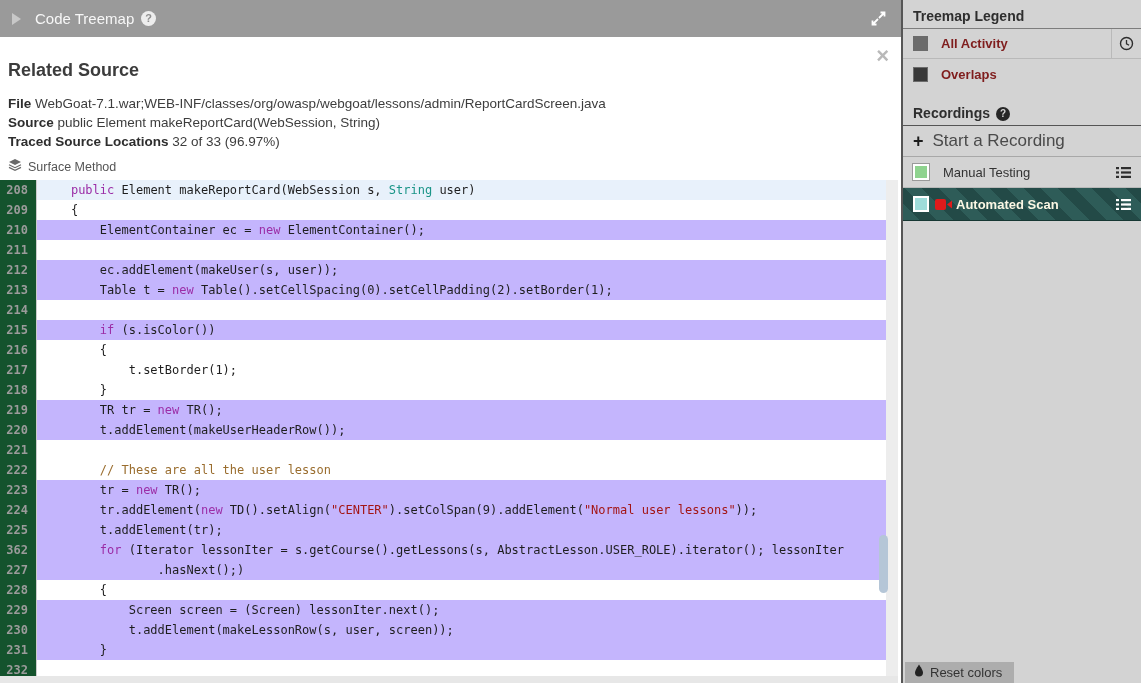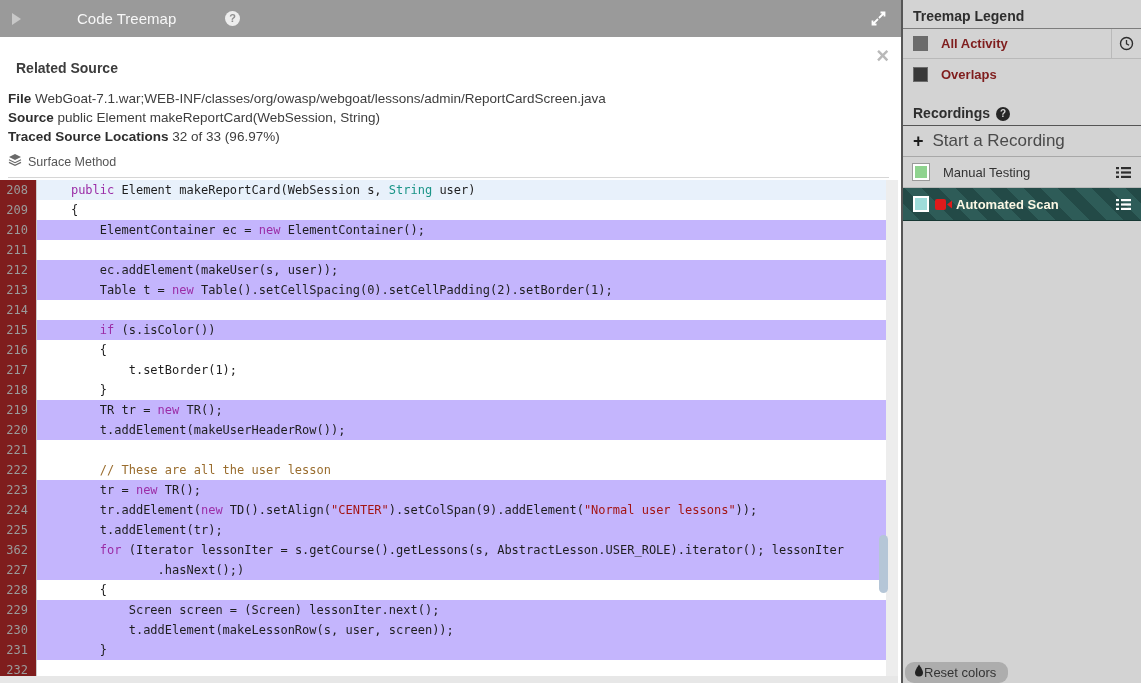--- a/index.html
+++ b/index.html
@@ -2,45 +2,45 @@
 <html><head>
 <meta charset="utf-8">
 <style>
   * { margin:0; padding:0; box-sizing:border-box; }
   html,body { width:1141px; height:683px; overflow:hidden; background:#d3d3d3;
               font-family:"Liberation Sans", sans-serif; }
   .root { position:relative; width:1141px; height:683px; }
 
   
   .main { position:absolute; left:0; top:0; width:901px; height:683px; background:#fff; }
-  .titlebar { height:37px; background:#9a9a9a; display:flex; align-items:center; padding:0 14px 0 12px;gap:42px; }
+  .titlebar { height:37px; background:#9a9a9a; display:flex; align-items:center; padding:0 14px 0 12px; }
   .tri { width:0; height:0; border-left:9px solid #c8c8c8; border-top:6px solid transparent;
          border-bottom:6px solid transparent; cursor:pointer; }
   .titlebar .title { color:#f7f7f7; font-size:15px; margin-left:14px; }
   .helpdot { width:15px; height:15px; border-radius:50%; background:#ededed; color:#8f8f8f;
              font-size:11px; font-weight:bold; text-align:center; line-height:15px; margin-left:7px; cursor:pointer; }
   .spacer { flex:1; }
   .expand-ic { cursor:pointer; display:flex; }
 
   .content { position:relative; height:646px; }
   .close-x { position:absolute; top:10px; right:12px; font-size:22px; line-height:18px;
              color:#b9b9b9; cursor:pointer; font-weight:bold; }
   .meta { padding:14px 12px 0 8px; color:#3a3a3a; }
-  .meta h1 { font-size:14px; font-weight:bold; color:#3c3c3c; margin:9px 8px 13px; }
+  .meta h1 { font-size:18px; font-weight:bold; color:#3c3c3c; margin:9px 0 13px; }
   .meta p { font-size:13.5px; line-height:19px; color:#3d3d3d; }
   .meta b { color:#2e2e2e; }
   .surface { display:flex; align-items:center; gap:6px; margin-top:7px; font-size:12.5px; color:#555; }
   .metarule { border:0; border-top:1px solid #d6d6d6; margin-top:7px; }
 
   
   .code-block { position:absolute; left:0; top:143px; width:886px; height:497px; overflow:hidden;
                 font-family:"DejaVu Sans Mono","Liberation Mono",monospace; font-size:12px; }
   .code-line { display:flex; height:20px; line-height:20px; }
-  .gutter { flex:none; width:37px; background:#7f1d1d; color:#9b9b9b; text-align:right;
-            padding-right:8px; border-right:1px solid #cccccc; font-size:12px; }
+  .gutter { flex:none; width:37px; background:#14532d; color:#9b9b9b; text-align:right;
+            padding-right:8px; border-right:1px solid #cccccc; font-size:12px;font-weight:bold; }
   .code-text { flex:1; white-space:pre; padding-left:5px; color:#1e1e1e; }
   .hl-green .code-text { background:#c4b5fd; }
   .hl-blue  .code-text { background:#e8f1fb; }
   .kw  { color:#9b2da6; }
   .type{ color:#1b9588; }
   .str { color:#a31515; }
   .cm  { color:#9a6d2e; }
 
   .vtrack { position:absolute; top:143px; left:886px; width:12px; height:497px; background:#ededed; }
   .vthumb { position:absolute; left:879px; top:498px; width:9px; height:58px;
@@ -70,21 +70,21 @@
              border-bottom:1px solid #b9b9b9; }
   .rec-row .swatch { border:2px solid #fff; box-shadow:0 0 0 1px #9a9a9a; width:16px; height:16px; margin-right:14px; }
   .rec-label { font-size:13px; color:#333; }
   .rec-row .listic { margin-left:auto; display:flex; cursor:pointer; }
   .rec-row.selected { height:33px; border-bottom:1px solid #163733;
       background:repeating-linear-gradient(45deg,#2e5c58 0 12px,#234a47 12px 24px); }
   .rec-row.selected .rec-label { color:#fbf7e4; font-weight:bold; }
   .rec-row.selected .swatch { box-shadow:none; margin-right:6px; }
   .camic { display:flex; margin-right:3px; }
   .reset-btn { position:absolute; left:2px; bottom:0; background:#adadad; color:#333;
-               font-size:13px; padding:2px 12px 3px 9px; display:flex; align-items:center; cursor:pointer;border-radius:9px; }
+               font-size:13px; padding:2px 12px 3px 9px; display:flex; align-items:center; gap:6px; cursor:pointer; }
 </style>
 </head>
 <body>
 
 <div class="root">
 
   <div class="main">
 
     <div class="titlebar">
       <span class="tri"></span>

